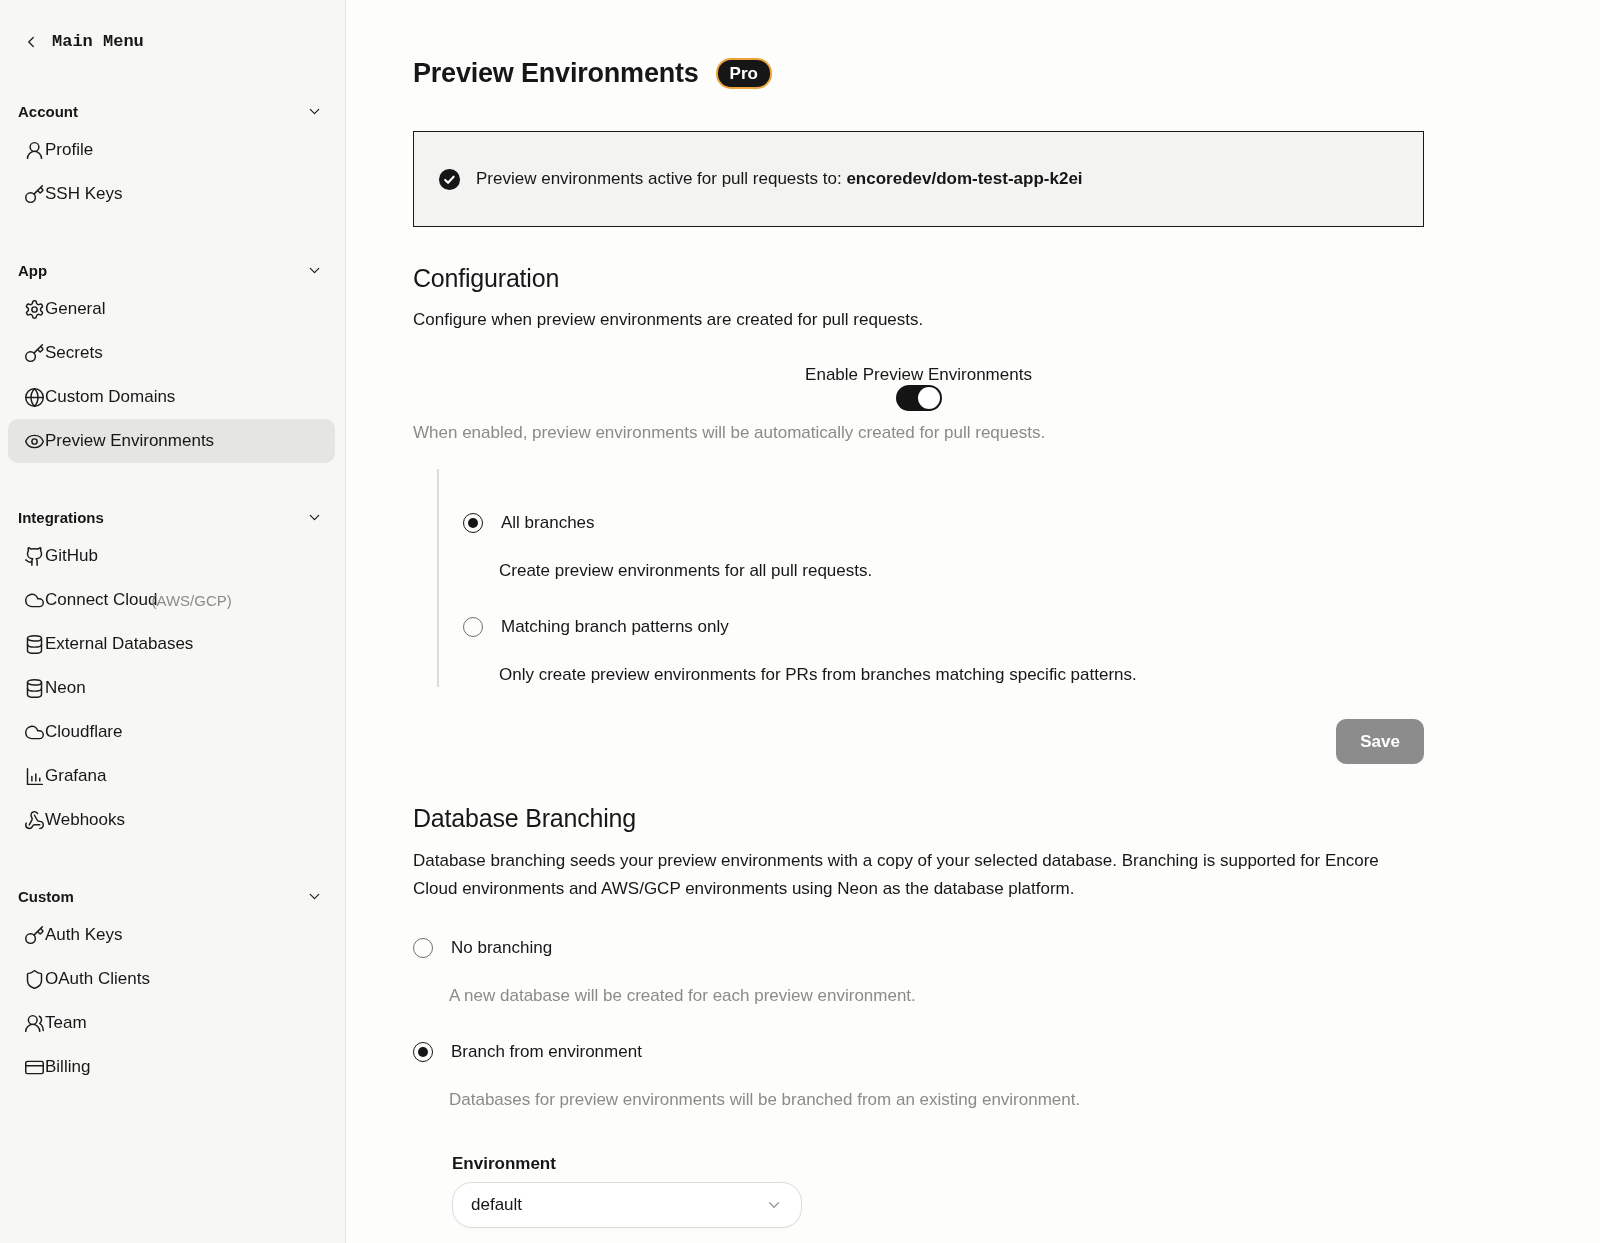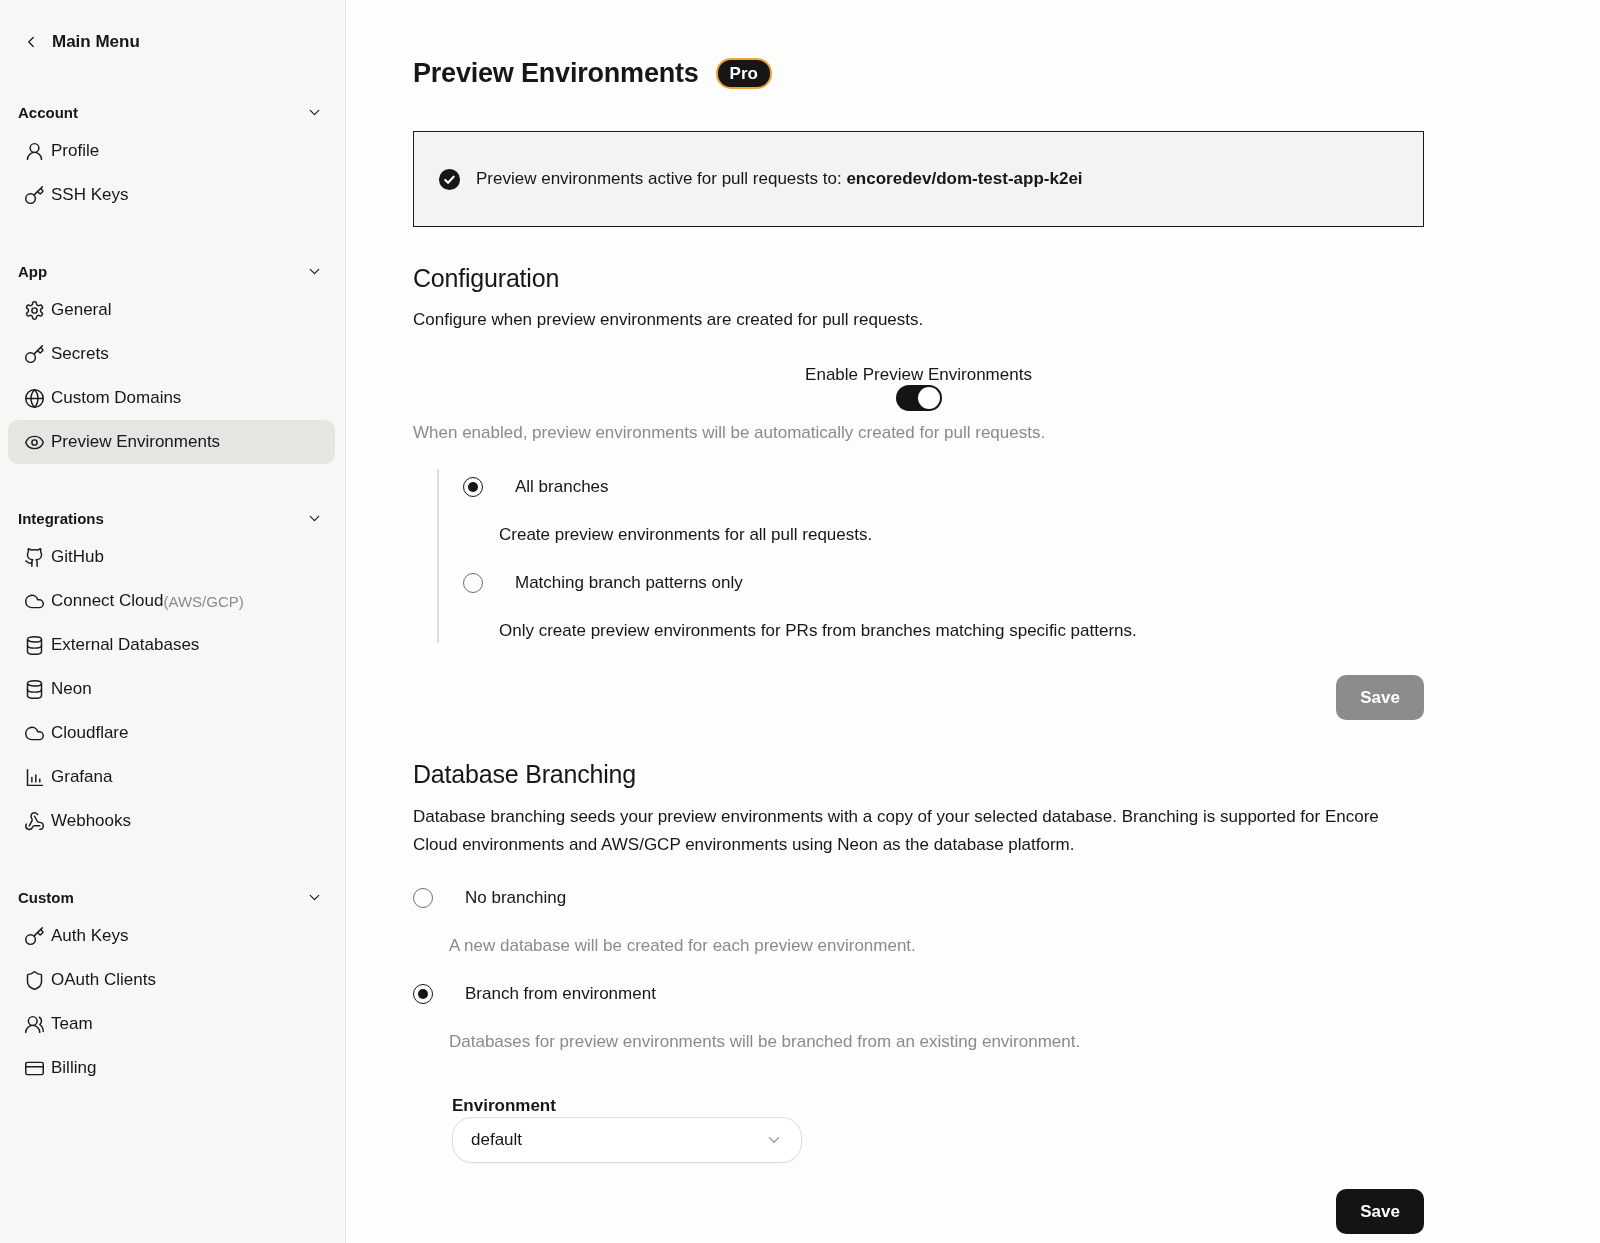--- a/index.html
+++ b/index.html
@@ -15,28 +15,28 @@
   .ic { stroke:#1c1c1c; fill:none; stroke-width:1.7; stroke-linecap:round; stroke-linejoin:round; }
 
   
   .sidebar {
     width:346px; flex-shrink:0; height:100%;
     background:#f7f7f5; border-right:1px solid #e4e4e1;
     padding-top:26px;
   }
   .side-back {
     display:flex; align-items:center; gap:12px;
-    padding:6px 0 6px 22px; font-size:17px; font-weight:700; cursor:pointer;
+    padding:6px 0 6px 22px; font-size:17px; font-weight:700; cursor:pointer;font-family:Liberation Mono, monospace;
   }
   .side-section-header {
     display:flex; justify-content:space-between; align-items:center;
     margin:46px 22px 8px 18px; font-size:15px; font-weight:700;
   }
   .side-item {
-    display:flex; align-items:center; gap:6px;
+    display:flex; align-items:center; gap:0;
     height:44px; margin:0 10px 0 8px; padding:0 12px 0 16px;
     border-radius:10px; font-size:17px; cursor:pointer;
   }
   .side-item .lbl { white-space:nowrap; }
   .side-item.selected { background:#e5e5e2; font-weight:500; }
   .suffix { color:#8b8b88; font-size:15px; margin-left:-6px; white-space:nowrap; }
 
   
   .main { flex:1; padding:58px 0 0 67px; }
   .content { width:1011px; }
@@ -69,21 +69,21 @@
     content:""; position:absolute; top:2px; right:2px;
     width:22px; height:22px; border-radius:50%; background:#fff;
   }
   .gray { color:#8b8b88; }
   .toggle-desc { margin-top:12px; font-size:17px; }
 
   .radio-group.bordered {
     border-left:2px solid #dcdcd9;
     margin:26px 0 0 24px; padding:8px 0 2px 24px;
   }
-  .radio-row { display:flex; align-items:center; gap:32px; font-size:17px; cursor:pointer; }
+  .radio-row { display:flex; align-items:center; gap:18px; font-size:17px; cursor:pointer;margin-top:36px; }
   .radio { width:20px; height:20px; border-radius:50%; position:relative; flex-shrink:0; }
   .radio.on  { border:1.5px solid #161616; }
   .radio.on::after { content:""; position:absolute; inset:4px; background:#161616; border-radius:50%; }
   .radio.off { border:1.5px solid #6f6f6f; }
   .radio-desc { margin:28px 0 28px 36px; font-size:17px; }
   .radio-desc.last { margin-bottom:0; }
 
   .save-row { display:flex; justify-content:flex-end; margin-top:32px; }
   .btn-save {
     width:88px; height:45px; border:none; border-radius:10px;
@@ -92,21 +92,21 @@
   .btn-save.muted   { background:#8c8c8c; }
   .btn-save.primary { background:#141414; }
 
   .mt-db { margin-top:40px; }
   .db-desc { font-size:17px; margin-top:14px; line-height:1.62; }
   .db-radios { margin-top:30px; }
 
   .env-field { margin:44px 0 0 39px; }
   .env-label { font-size:17px; font-weight:600; }
   .select {
-    width:350px; height:46px; margin-top:1px;
+    width:350px; height:46px; margin-top:8px;
     border:1px solid #dcdcd9; border-radius:20px; background:#fff;
     display:flex; align-items:center; justify-content:space-between;
     padding:0 18px; font-size:17px; cursor:pointer;
     box-shadow:0 1px 2px rgba(0,0,0,.03);
   }
   .select .chev { stroke:#9a9a97; }
 </style>
 </head>
 <body>
 

